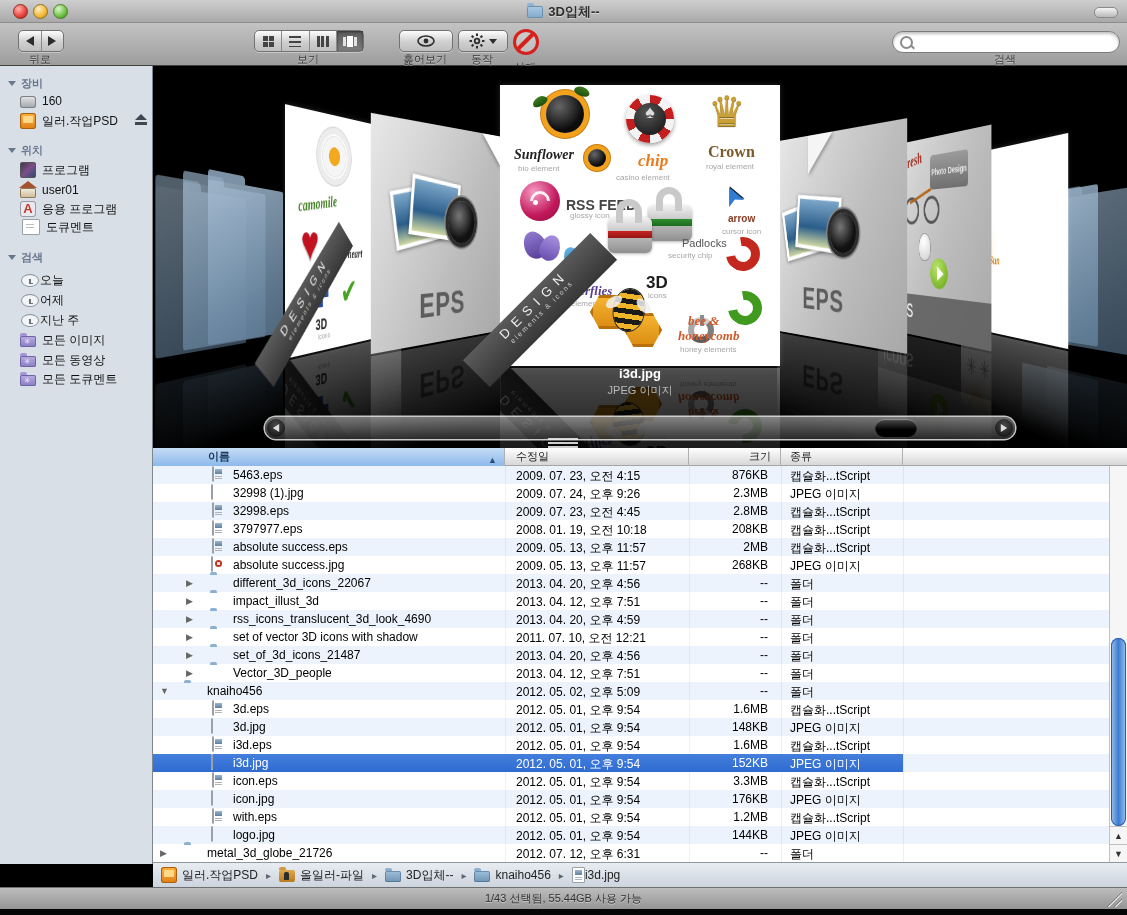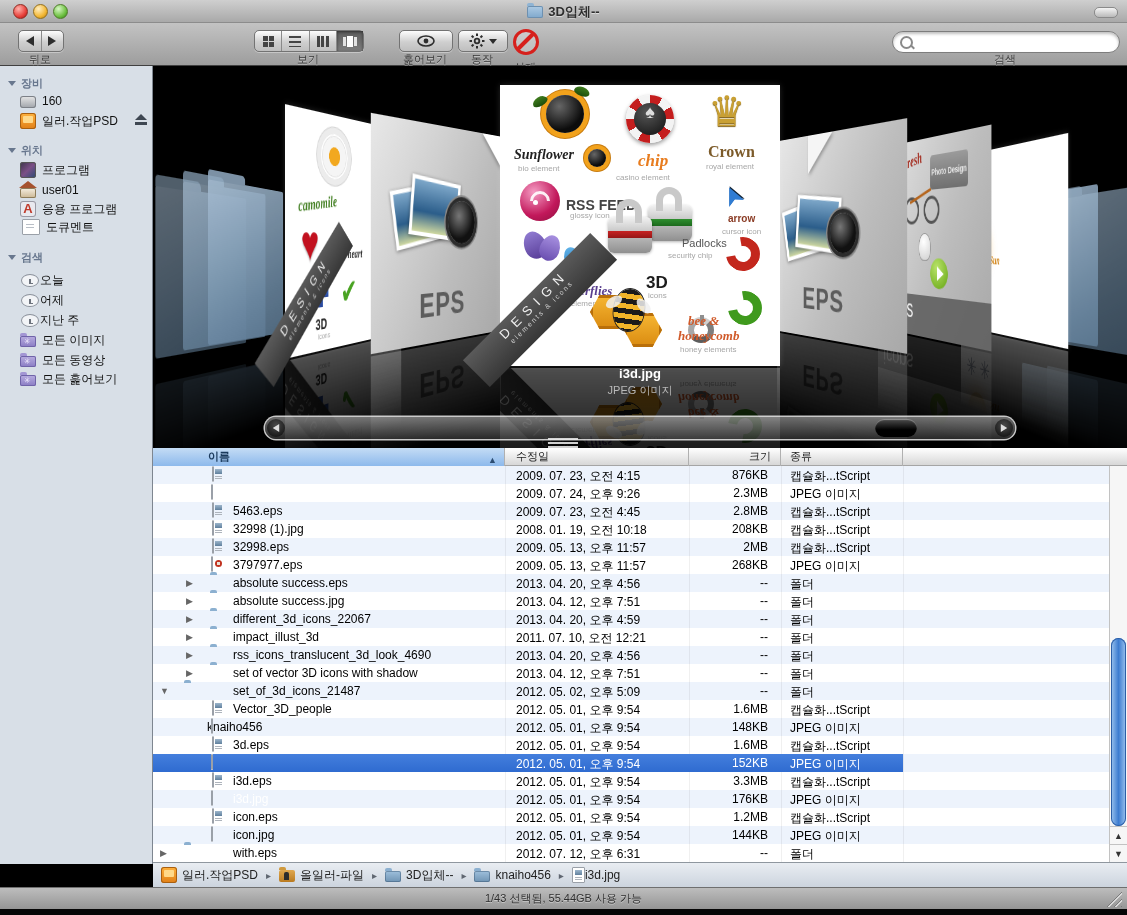--- a/index.html
+++ b/index.html
@@ -162,21 +162,21 @@
   #hc-name{left:0;width:352px;background:linear-gradient(#c4dcf5,#8db9ec);padding-left:55px;font-weight:bold;color:#1b3a5c;}
   #hc-name .sort{position:absolute;right:7px;top:4px;font-size:9px;color:#2d4d72;}
   #hc-date{left:352px;width:184px;padding-left:11px;}
   #hc-size{left:536px;width:92px;text-align:right;padding-right:9px;}
   #hc-kind{left:628px;width:122px;padding-left:9px;}
   #hc-empty{left:750px;width:224px;border-right:none;}
   #rows{left:153px;top:466px;width:956px;height:396px;overflow:hidden;
     background:repeating-linear-gradient(to bottom,#edf3fc 0 18px,#ffffff 18px 36px);}
   .cdiv{position:absolute;top:0;width:1px;height:396px;background:rgba(0,0,0,.06);}
   .row{position:absolute;left:0;width:956px;height:18px;font-size:12px;color:#000;}
-  .row .rname{position:absolute;top:2px;white-space:nowrap;margin-top:36px;}
+  .row .rname{position:absolute;top:2px;white-space:nowrap;}
   .row .rdate{position:absolute;left:363px;top:2px;white-space:nowrap;}
   .row .rsize{position:absolute;left:500px;top:2px;width:115px;text-align:right;}
   .row .rkind{position:absolute;left:637px;top:2px;white-space:nowrap;}
   .row.lvl1 .rname{left:80px;} .row.lvl0 .rname{left:54px;}
   .ficon{position:absolute;top:1px;width:16px;height:16px;}
   .row.lvl1 .ficon{left:57px;} .row.lvl0 .ficon{left:31px;}
   .tri{position:absolute;top:4px;font-size:9px;color:#666;}
   .row.lvl1 .tri{left:33px;} .row.lvl0 .tri{left:7px;}
   .row.sel:before{content:"";position:absolute;left:0;top:0;width:750px;height:18px;background:linear-gradient(#447fdd,#2f6bd0);}
   .row.sel .rname,.row.sel .rdate,.row.sel .rsize,.row.sel .rkind{color:#fff;}
@@ -347,21 +347,21 @@
   <div class="sb-item" style="top:265px">
       <span class="sb-ic ic-smart"></span>
       <span>모든 이미지</span>
     </div>
   <div class="sb-item" style="top:285px">
       <span class="sb-ic ic-smart"></span>
       <span>모든 동영상</span>
     </div>
   <div class="sb-item" style="top:304px">
       <span class="sb-ic ic-smart"></span>
-      <span>모든 훑어보기</span>
+      <span>모든 도큐멘트</span>
     </div>
 </div>
 
 <div id="coverflow" class="abs">
 
   <div class="cover" style="left:-40px;top:110px;width:230px;height:180px;transform:perspective(700px) rotateY(57deg);">
     <div class="mac-folder" style="left:0;top:20px;width:150px;height:150px;opacity:.55;"></div>
     <div class="mac-folder" style="left:40px;top:12px;width:150px;height:155px;opacity:.7;"></div>
     <div class="mac-folder" style="left:80px;top:6px;width:150px;height:160px;opacity:.85;"></div>
   </div>

